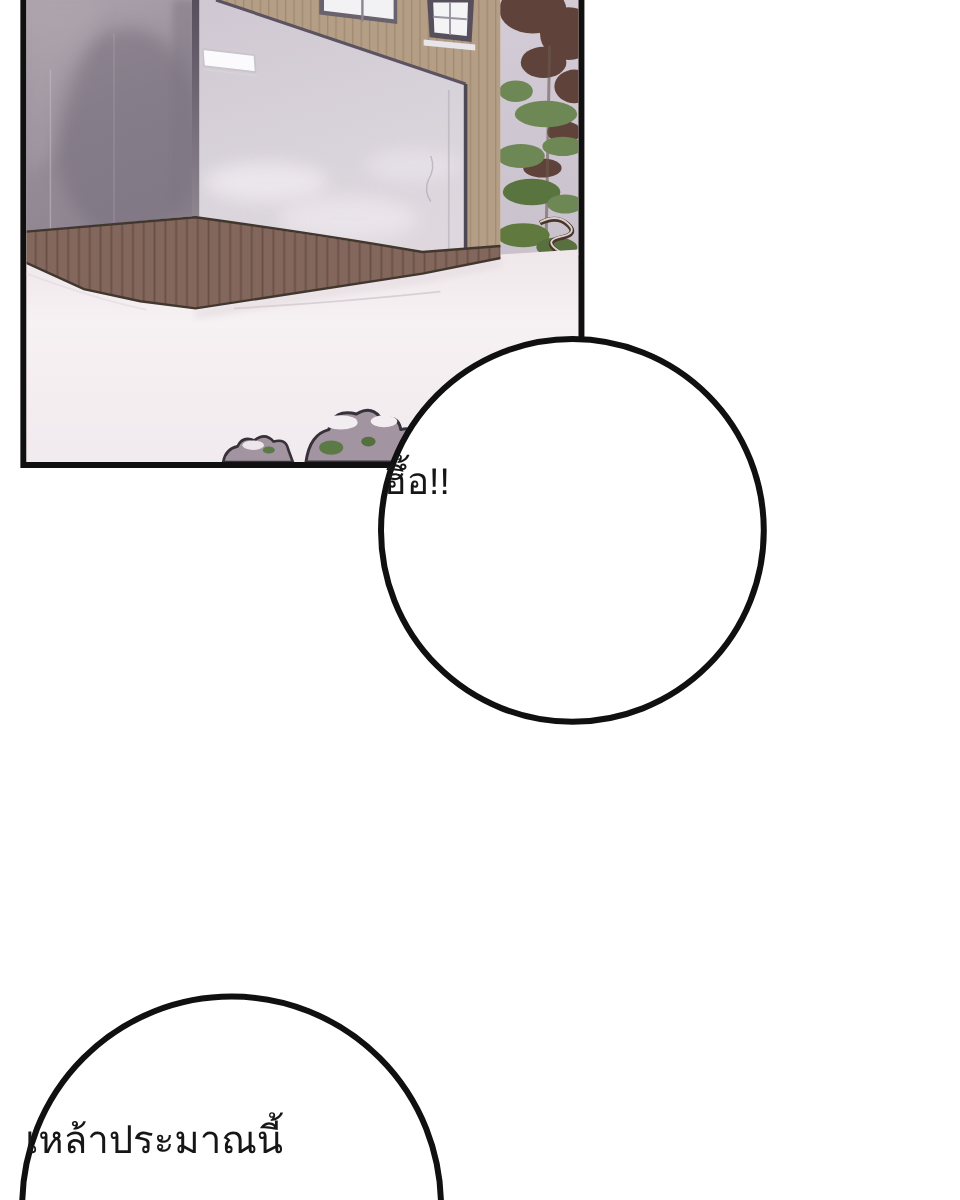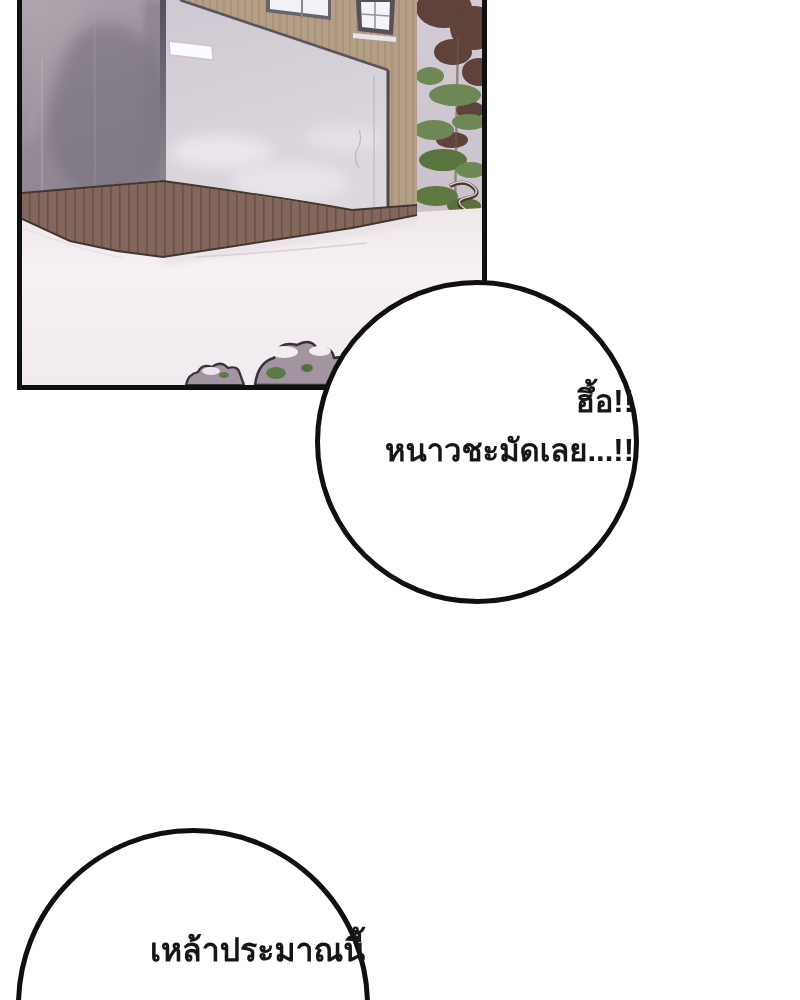--- a/index.html
+++ b/index.html
@@ -10,21 +10,21 @@
   
   .panel{position:absolute;left:17px;top:-20px;width:470px;height:410px;
          box-sizing:border-box;border:5px solid #101010;background:#efe9ec;}
   .panel svg{position:absolute;left:0;top:15px;display:block;}
 
   
   .bubble{position:absolute;background:#ffffff;border:5px solid #101010;
           border-radius:50%;box-sizing:border-box;z-index:5;}
   .b1{left:315px;top:280px;width:324px;height:324px;}
   .b2{left:16px;top:828px;width:354px;height:354px;}
-  .btext{position:absolute;left:0;right:0;text-align:right;color:#161616;font-weight:bold;}
+  .btext{position:absolute;left:0;right:0;text-align:left;color:#161616;}
   .t1{top:92px;font-size:31px;line-height:49px;}
   .t2{top:92px;font-size:32px;line-height:50px;}
   .btext .line{display:block;white-space:nowrap;}
 </style>
 </head>
 <body>
 
 <div class="page">
 
   <div class="panel">
@@ -178,21 +178,20 @@
           <ellipse cx="189" cy="371" rx="9" ry="4" fill="#ece6ea"></ellipse>
           <ellipse cx="202" cy="375" rx="5" ry="3" fill="#5c7a46"></ellipse>
         </g>
       </g>
     </svg>
   </div>
 
   <div class="bubble b1">
     <div class="btext t1">
       <span class="line">ฮึ้อ!!</span>
-      <span class="line">หนาวชะมัดเลย...!!</span>
     </div>
   </div>
 
   <div class="bubble b2">
     <div class="btext t2">
       <span class="line">เหล้าประมาณนี้</span>
     </div>
   </div>
 
 </div>

